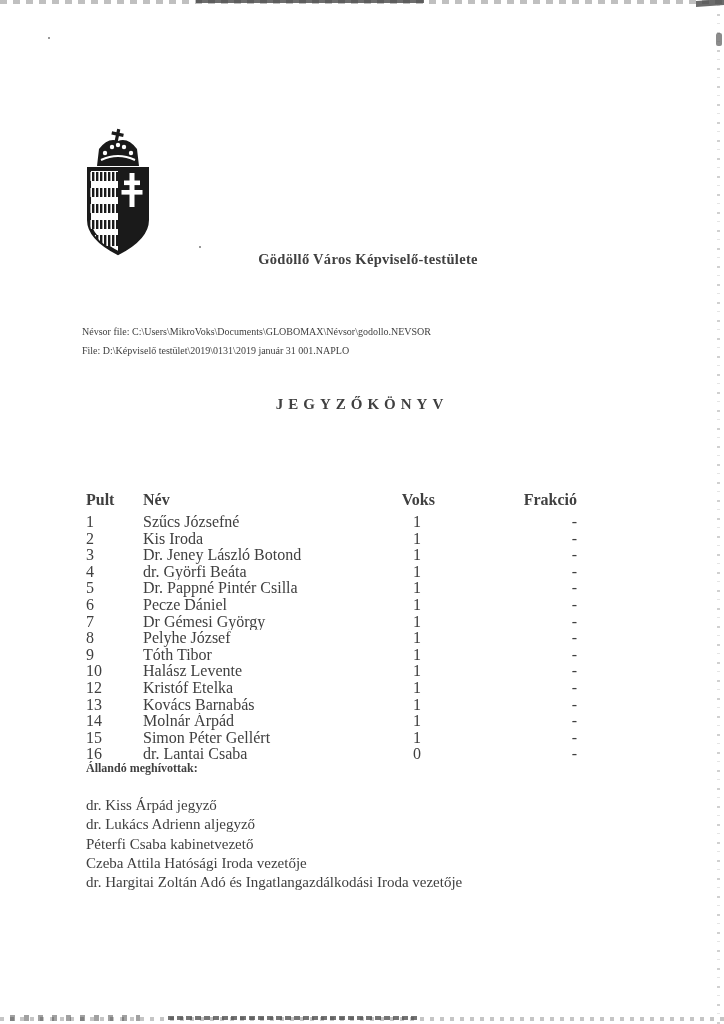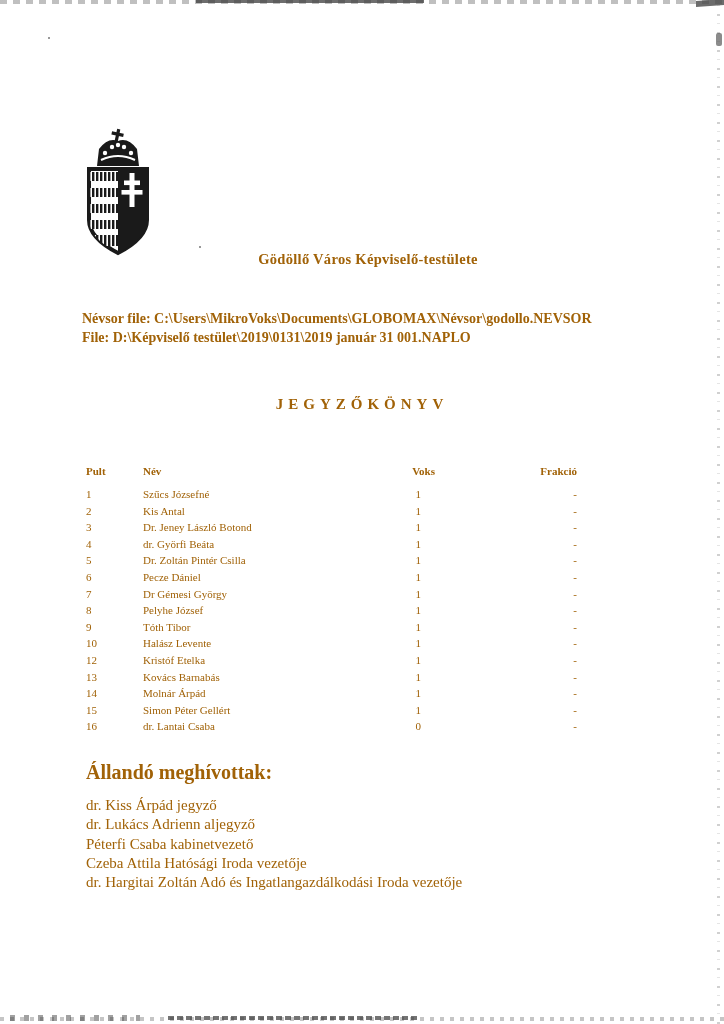--- a/index.html
+++ b/index.html
@@ -1,21 +1,21 @@
 <!DOCTYPE html>
 <html><head>
 <meta charset="utf-8">
 <style>
   html,body{margin:0;padding:0;background:#e8e8e8;}
   .page{
     position:relative;
     width:724px;height:1024px;
     background:#ffffff;
     font-family:"Liberation Serif","DejaVu Serif",serif;
-    color:#a16207;
+    color:#404040;
     overflow:hidden;
   }
   
   .edge-top{
     position:absolute;left:0;top:0;width:724px;height:4px;
     background:repeating-linear-gradient(90deg,rgba(45,45,45,.55) 0 7px,transparent 7px 13px);
     opacity:.55;
   }
   .edge-top-strong{position:absolute;left:196px;top:0;width:228px;height:3px;background:#3c3c3c;opacity:.75;}
   .corner-tr{position:absolute;right:0;top:0;width:28px;height:6px;background:#474747;opacity:.8;transform:skewY(-4deg);}
@@ -47,47 +47,47 @@
   
   .emblem{position:absolute;left:84px;top:128px;width:68px;height:128px;}
 
   
   .org-title{
     position:absolute;left:0;top:251px;width:724px;
     text-align:center;padding-left:12px;box-sizing:border-box;
     font-size:14.5px;font-weight:bold;letter-spacing:.3px;
   }
   .fileinfo{
-    position:absolute;left:82px;top:309px;
-    font-size:14px;line-height:19px;white-space:nowrap;font-weight:bold;
+    position:absolute;left:82px;top:322px;
+    font-size:10px;line-height:19px;white-space:nowrap;
   }
   .doc-title{
     position:absolute;left:0;top:396px;width:724px;
     text-align:center;font-size:15px;font-weight:bold;letter-spacing:5px;
   }
 
   
   table.roster{
-    position:absolute;left:86px;top:463px;
+    position:absolute;left:86px;top:491px;
     border-collapse:collapse;table-layout:fixed;width:491px;
-    font-size:11px;
+    font-size:16px;
   }
   .roster th{font-weight:bold;padding:0 0 6px 0;line-height:17px;}
   .roster td{padding:0;line-height:16.6px;overflow:hidden;white-space:nowrap;}
   .c-pult{width:57px;text-align:left;}
   .c-nev{width:210px;text-align:left;}
   .c-voks{width:82px;text-align:right;}
   .c-frakcio{width:142px;text-align:right;margin-top:28px;}
   td.c-voks{padding-right:14px;}
   th.c-frakcio,td.c-frakcio{padding-right:4px;}
 
   
   .invitees-heading{
     position:absolute;left:86px;top:761px;
-    font-size:20px;font-weight:bold;
+    font-size:12px;font-weight:bold;
   }
   .invitees{
     position:absolute;left:86px;top:796px;
     font-size:15px;line-height:19.3px;white-space:nowrap;
   }
 </style>
 </head>
 <body>
 
 <div class="page">
@@ -164,39 +164,39 @@
     </thead>
     <tbody id="roster-body">
         <tr>
           <td class="c-pult">1</td>
           <td class="c-nev">Szűcs Józsefné</td>
           <td class="c-voks">1</td>
           <td class="c-frakcio">-</td>
         </tr>
         <tr>
           <td class="c-pult">2</td>
-          <td class="c-nev">Kis Antal</td>
+          <td class="c-nev">Kis Iroda</td>
           <td class="c-voks">1</td>
           <td class="c-frakcio">-</td>
         </tr>
         <tr>
           <td class="c-pult">3</td>
           <td class="c-nev">Dr. Jeney László Botond</td>
           <td class="c-voks">1</td>
           <td class="c-frakcio">-</td>
         </tr>
         <tr>
           <td class="c-pult">4</td>
           <td class="c-nev">dr. Györfi Beáta</td>
           <td class="c-voks">1</td>
           <td class="c-frakcio">-</td>
         </tr>
         <tr>
           <td class="c-pult">5</td>
-          <td class="c-nev">Dr. Zoltán Pintér Csilla</td>
+          <td class="c-nev">Dr. Pappné Pintér Csilla</td>
           <td class="c-voks">1</td>
           <td class="c-frakcio">-</td>
         </tr>
         <tr>
           <td class="c-pult">6</td>
           <td class="c-nev">Pecze Dániel</td>
           <td class="c-voks">1</td>
           <td class="c-frakcio">-</td>
         </tr>
         <tr>

